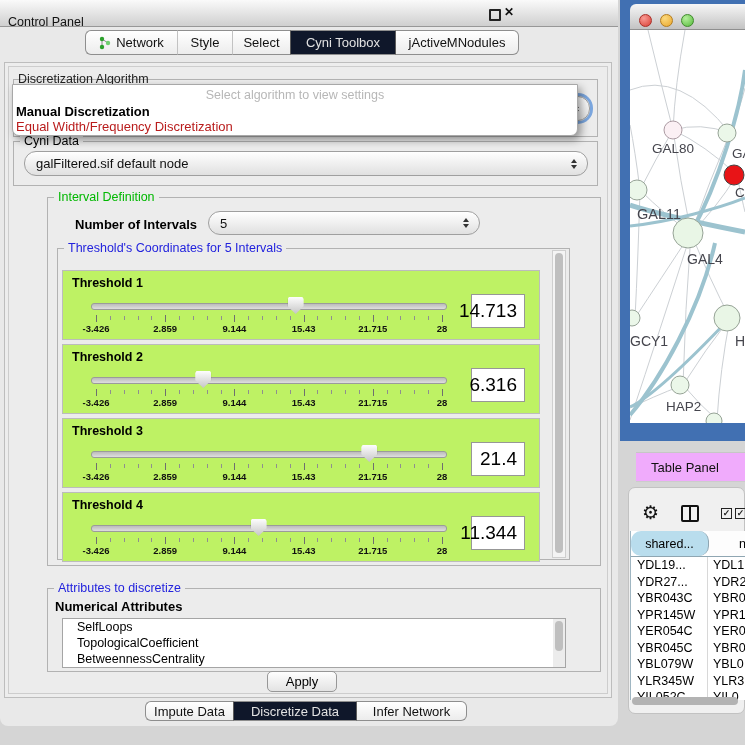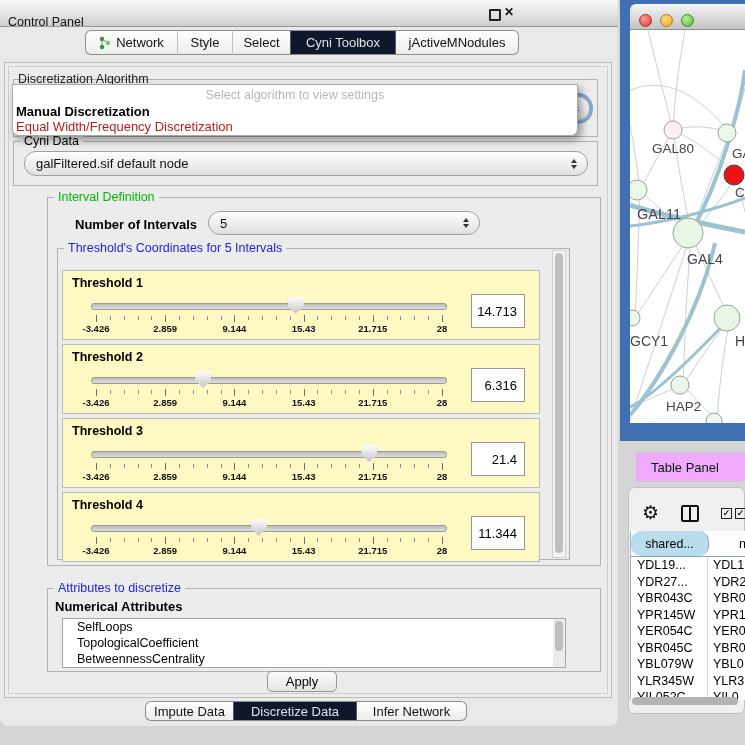--- a/index.html
+++ b/index.html
@@ -45,38 +45,38 @@
   #algo-label-clip{position:absolute;left:18px;top:72px;width:170px;height:12px;
       overflow:hidden;font-size:12.5px;color:#222;}
   #popup{position:absolute;left:12px;top:84px;width:566px;height:52px;background:#fff;
       border:1px solid #a8a8a8;border-radius:0 0 7px 7px;box-sizing:border-box;
       box-shadow:3px 4px 9px rgba(0,0,0,.4);z-index:8;}
   #popup .hint{position:absolute;left:0;right:0;top:3px;text-align:center;
       font-size:12.5px;color:#b7b7b7;}
   #popup .opt1{position:absolute;left:3px;top:19px;font-size:13px;font-weight:bold;color:#000;}
   #popup .opt2{position:absolute;left:3px;top:34px;font-size:13px;color:#b91c1c;}
   
-  .t-panel{position:absolute;left:62px;width:478px;height:70px;background:#fef9c3;
+  .t-panel{position:absolute;left:62px;width:478px;height:70px;background:#bef264;
       border:1px solid #bcbcbc;box-sizing:border-box;}
   .t-label{position:absolute;left:9px;top:5px;font-size:12.5px;font-weight:bold;color:#000;}
   .slider{position:absolute;left:33px;top:25px;width:346px;height:42px;}
   .track{position:absolute;left:-5px;right:-5px;top:7px;height:5px;border-radius:3px;
       background:linear-gradient(#bcbcbc,#dedede);border:1px solid #9b9b9b;}
   .thumb{position:absolute;top:1px;width:16px;height:17px;transform:translateX(-50%);
       background:linear-gradient(#fdfdfd,#c6c6c6);
       clip-path:polygon(8% 0,92% 0,100% 12%,100% 55%,50% 100%,0 55%,0 12%);
       filter:drop-shadow(0 1px 1px rgba(0,0,0,.45));}
   .mticks{position:absolute;left:0;top:20px;width:347px;height:4px;
       background:repeating-linear-gradient(to right,#8f8f8f 0 1px,transparent 1px 13.84px);}
   .mj{position:absolute;top:19px;width:1px;height:7px;background:#6f6f6f;}
   .tlbl{position:absolute;top:27px;transform:translateX(-50%);font-size:9.5px;
       font-weight:bold;color:#111;white-space:nowrap;}
   .vbox{position:absolute;right:14px;top:23px;width:54px;height:34px;background:#fff;
       border:1px solid #979797;box-sizing:border-box;display:flex;align-items:center;
-      justify-content:flex-end;padding-right:7px;font-size:13px;color:#000;}
+      justify-content:flex-end;padding-right:7px;font-size:19px;color:#000;}
   
   .sb-v{position:absolute;background:#f4f4f4;border:1px solid #cfcfcf;box-sizing:border-box;}
   .sb-v .th{position:absolute;left:2px;right:2px;border-radius:5px;background:#bfbfbf;}
   .sb-h-th{position:absolute;border-radius:4px;background:#b3b3b3;}
   
   #attr-list{position:absolute;left:62px;top:618px;width:504px;height:50px;background:#fff;
       border:1px solid #a5a5a5;box-sizing:border-box;overflow:hidden;}
   #attr-list .item{padding-left:14px;font-size:12.5px;height:16px;line-height:16px;color:#000;}
   
   .btn{position:absolute;background:linear-gradient(#fefefe,#e3e3e3);border:1px solid #979797;

